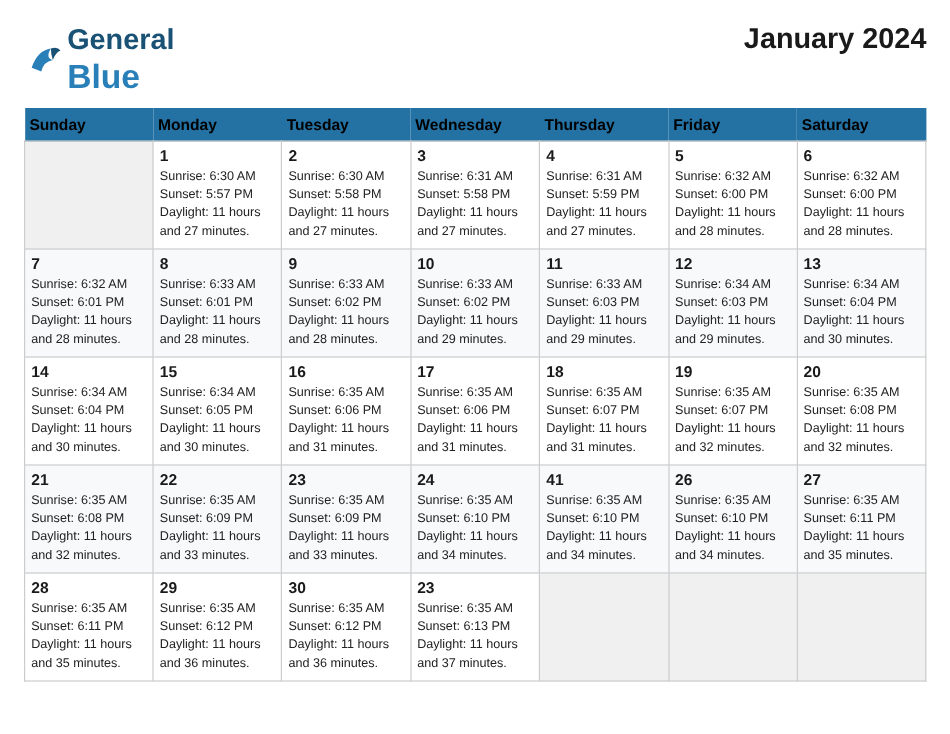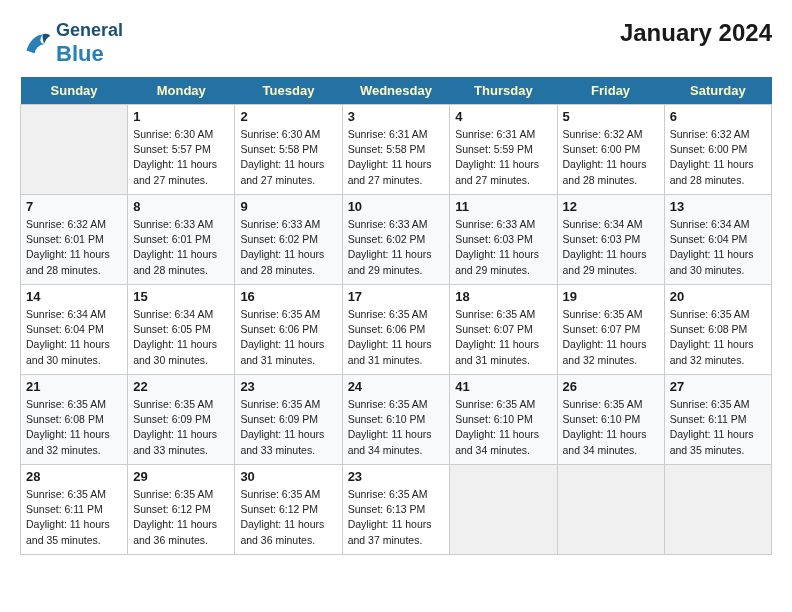--- a/index.html
+++ b/index.html
@@ -38,23 +38,23 @@
       font-size: 15px;
       color: #444;
     }
     table {
       width: 100%;
       border-collapse: collapse;
       font-size: 11px;
     }
     thead th {
       background-color: #2471a3;
-      color: #fef9c3;
+      color: #000000;
       padding: 6px 4px;
-      text-align: center;
+      text-align: left;
       font-size: 13px;
       font-weight: bold;
     }
     tbody td {
       border: 1px solid #ccc;
       vertical-align: top;
       padding: 4px 5px;
       height: 90px;
       width: 108px;
     }
@@ -83,22 +83,22 @@
 </head>
 <body>
 
 <div class="header">
   <div class="logo">
     <svg class="logo-bird" viewBox="0 0 40 40">
       <path d="M8 28 Q14 10 28 8 Q22 18 30 20 Q20 22 18 32 Q14 30 8 28Z" fill="#2980b9"></path>
       <path d="M28 8 Q35 6 38 10 Q33 12 30 20 Q28 14 28 8Z" fill="#1a5276"></path>
     </svg>
     <div>
-      <div style="font-size:18px;font-weight:bold;color:#1a5276;">General</div>
-      <div style="font-size:22px;font-weight:bold;color:#2980b9;">Blue</div>
+      <div style="font-size:24px;font-weight:bold;color:#1a5276;">General</div>
+      <div style="font-size:28px;font-weight:bold;color:#2980b9;">Blue</div>
     </div>
   </div>
   <div class="title-block">
     <div class="month-title">January 2024</div>
   </div>
 </div>
 
 <table>
   <thead>
     <tr>

